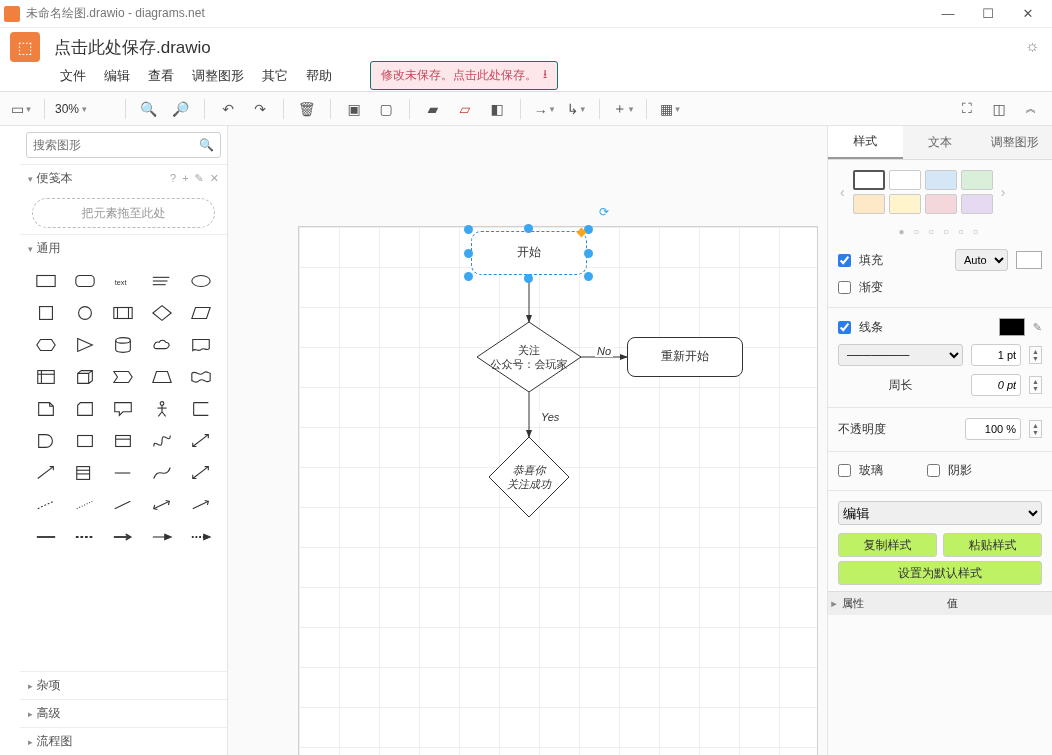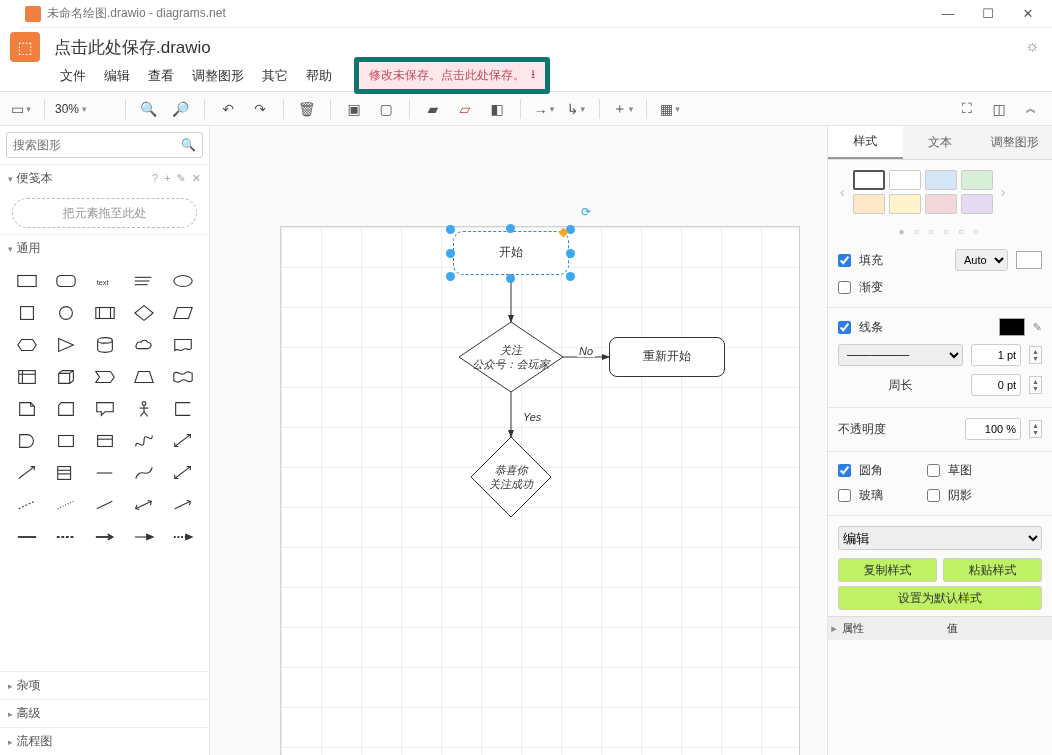--- a/index.html
+++ b/index.html
@@ -1,35 +1,35 @@
 <!DOCTYPE html>
 <html><head>
 <meta charset="utf-8">
 <style>
 * { box-sizing: border-box; margin: 0; padding: 0; font-family: "Microsoft YaHei", Arial, sans-serif; }
 body { width: 1052px; height: 755px; background: #fff; overflow: hidden; font-size: 12px; color: #333; }
-.titlebar { height: 28px; display: flex; align-items: center; padding: 0 4px; background: #fff; border-bottom: 1px solid #eee; margin-left: 21px; }
+.titlebar { height: 28px; display: flex; align-items: center; padding: 0 4px; background: #fff; border-bottom: 1px solid #eee; }
 .titlebar .logo { width: 16px; height: 16px; background: #f08040; margin-right: 6px; border-radius: 2px; }
 .titlebar .title { flex: 1; color: #777; font-size: 12px; }
 .titlebar .winbtn { width: 40px; height: 28px; display: flex; align-items: center; justify-content: center; color: #555; font-size: 13px; }
 .header { height: 34px; display: flex; align-items: center; padding: 4px 10px 0 10px; }
 .header .applogo { width: 30px; height: 30px; background: #f08040; border-radius: 4px; margin-right: 14px; display:flex;align-items:center;justify-content:center;color:#fff;font-size:16px; }
 .header .docname { font-size: 17px; color: #333; flex:1; }
 .header .sun { width: 20px; height:20px; color:#888; font-size:16px; text-align:center; }
 .menubar { height: 30px; display: flex; align-items: center; padding: 2px 10px 4px 60px; gap: 18px; border-bottom: 1px solid #e0e0e0; }
 .menubar .mi { font-size: 13px; color: #333; cursor: pointer; }
-.menubar .unsaved { margin-left: 4px; padding: 3px 10px; background: #fde7ea; border: 5px solid #0f766e; color: #c74a5d; border-radius: 3px; font-size: 12px; display:flex;align-items:center;gap:6px;}
+.menubar .unsaved { margin-left: 20px; padding: 3px 10px; background: #fde7ea; border: 1px solid #0f766e; color: #c74a5d; border-radius: 3px; font-size: 12px; display:flex;align-items:center;gap:6px;}
 .toolbar { height: 34px; background: #fbfbfb; border-bottom: 1px solid #e4e4e4; display: flex; align-items: center; padding: 0 8px; gap: 6px; }
 .toolbar .tb { width: 26px; height: 26px; display: flex; align-items: center; justify-content: center; color: #555; font-size: 14px; border-radius:3px; }
 .toolbar .tb.dd::after{content:"▾";font-size:9px;margin-left:2px;color:#888;}
 .toolbar .zoom { width: 60px; font-size: 12px; color:#333; display:flex;align-items:center;gap:3px;}
 .toolbar .sep { width: 1px; height: 20px; background: #ddd; margin: 0 4px; }
 .toolbar .spacer { flex: 1; }
 .main { display: flex; height: calc(755px - 28px - 34px - 30px - 34px); }
-.leftpanel { width: 210px; border-right: 1px solid #e4e4e4; background:#fff; overflow:hidden; display:flex;flex-direction:column;}
+.leftpanel { width: 228px; border-right: 1px solid #e4e4e4; background:#fff; overflow:hidden; display:flex;flex-direction:column;padding-left:20px;}
 .searchrow { padding: 6px; }
 .search { display:flex; border:1px solid #d0d0d0; border-radius:3px; height:26px; align-items:center; padding:0 6px;}
 .search input { border:none; outline:none; flex:1; font-size:12px; background:transparent;}
 .section-head { height: 28px; display:flex; align-items:center; padding:0 8px; color:#555; font-size:12px; border-top:1px solid #eee;}
 .section-head .chev{margin-right:4px;font-size:9px;color:#888;}
 .section-head .actions{margin-left:auto;display:flex;gap:6px;color:#aaa;font-size:11px;}
 .droparea{margin:6px 12px;border:1px dashed #bbb;border-radius:20px;height:30px;display:flex;align-items:center;justify-content:center;color:#999;font-size:12px;}
 .shapes{padding:6px 10px;display:grid;grid-template-columns:repeat(5,1fr);gap:6px;}
 .shapes .sh{height:26px;display:flex;align-items:center;justify-content:center;}
 .shapes .sh svg{width:22px;height:20px;stroke:#333;fill:none;stroke-width:1.2;}
@@ -443,21 +443,21 @@
       <div class="sel-handle" style="left:225px;top:-3px;"></div>
       <div class="sel-handle" style="left:285px;top:-2px;"></div>
       <div class="sel-handle" style="left:165px;top:22px;"></div>
       <div class="sel-handle" style="left:285px;top:22px;"></div>
       <div class="sel-handle" style="left:165px;top:45px;"></div>
       <div class="sel-handle" style="left:225px;top:47px;"></div>
       <div class="sel-handle" style="left:285px;top:45px;"></div>
       <div class="rotate-handle" style="left:300px;top:-22px;">⟳</div>
       <div style="position:absolute;left:279px;top:2px;width:7px;height:7px;background:#f6a623;transform:rotate(45deg);"></div>
 
-      <div class="node" style="left:178px;top:95px;width:104px;height:70px;font-style:italic;">
+      <div class="node" style="left:178px;top:95px;width:104px;height:70px;">
         <svg width="104" height="70" style="position:absolute;left:0;top:0">
             <polygon points="52,0 104,35 52,70 0,35" fill="#fff" stroke="#333"></polygon>
           </svg>
         <div style="position:relative;text-align:center;font-size:11px;line-height:1.3;">
           <div>关注</div>
           <div>公众号：会玩家</div>
         </div>
       </div>
 
       <div class="node" style="left:328px;top:110px;width:116px;height:40px;border:1px solid #333;border-radius:8px;background:#fff;">
@@ -526,45 +526,39 @@
     <div class="prop">
       <select style="flex:1"><option>────────</option></select>
       <input type="text" style="width: 50px; text-align: right;" value="1 pt">
       <div class="spinbtn">
           <span>▲</span>
           <span>▼</span>
         </div>
     </div>
     <div class="prop">
       <span class="lab" style="text-align:center">周长</span>
-      <input type="text" style="width: 50px; text-align: right;" value="0 pt">
+      <input type="text" style="width: 50px; text-align: right; font-style: italic;" value="0 pt">
       <div class="spinbtn">
           <span>▲</span>
           <span>▼</span>
         </div>
     </div>
     <div style="height:8px;border-bottom:1px solid #e5e5e5;margin:0 0 6px 0"></div>
 
     <div class="prop">
       <span class="lab">不透明度</span>
       <input type="text" style="width: 56px; text-align: right;" value="100 %">
       <div class="spinbtn">
           <span>▲</span>
           <span>▼</span>
         </div>
     </div>
     <div style="height:8px;border-bottom:1px solid #e5e5e5;margin:0 0 6px 0"></div>
 
     <div class="prop">
-      <input type="checkbox" checked="" style="">
-      <span style="width:60px">圆角</span>
-      <input type="checkbox" style="">
-      <span>草图</span>
-    </div>
-    <div class="prop">
       <input type="checkbox" style="">
       <span style="width:60px">玻璃</span>
       <input type="checkbox" style="">
       <span>阴影</span>
     </div>
     <div style="height:8px;border-bottom:1px solid #e5e5e5;margin:0 0 6px 0"></div>
 
     <div style="padding:4px 10px"><select style="width:100%;height:24px;border:1px solid #ccc;border-radius:3px"><option>编辑</option></select></div>
     <div style="display:flex;gap:6px;padding:4px 10px">
       <div class="btn" style="flex:1">

